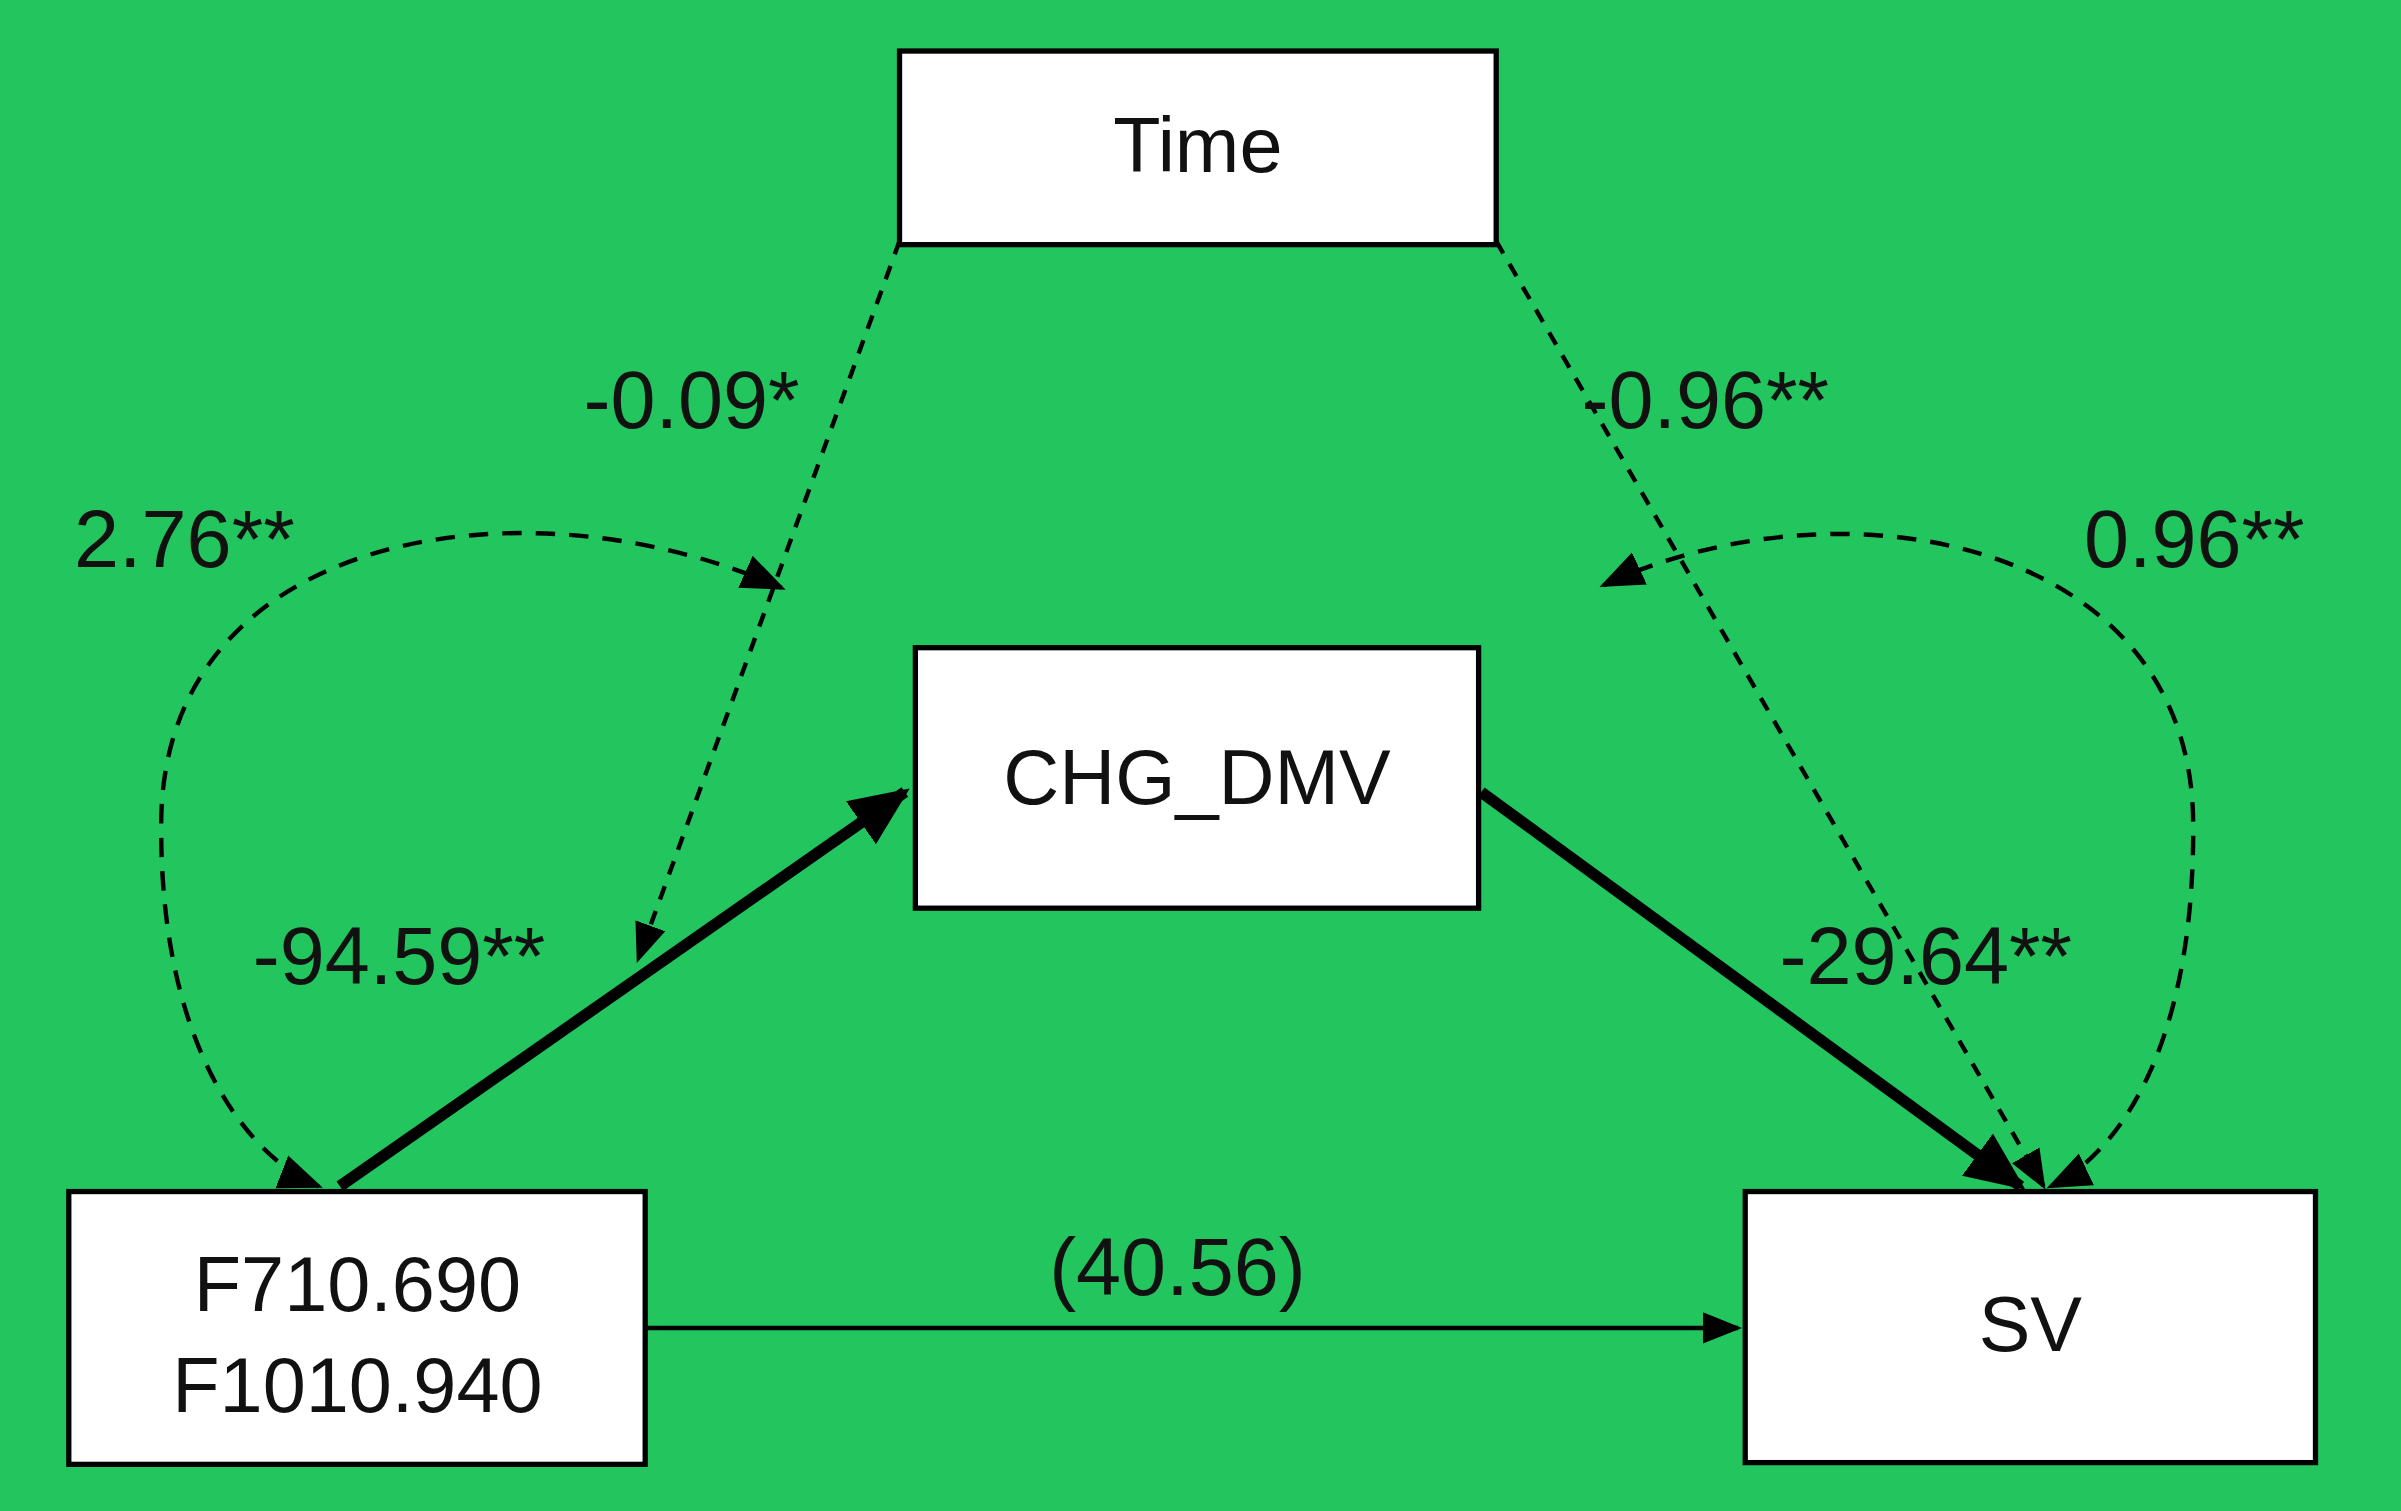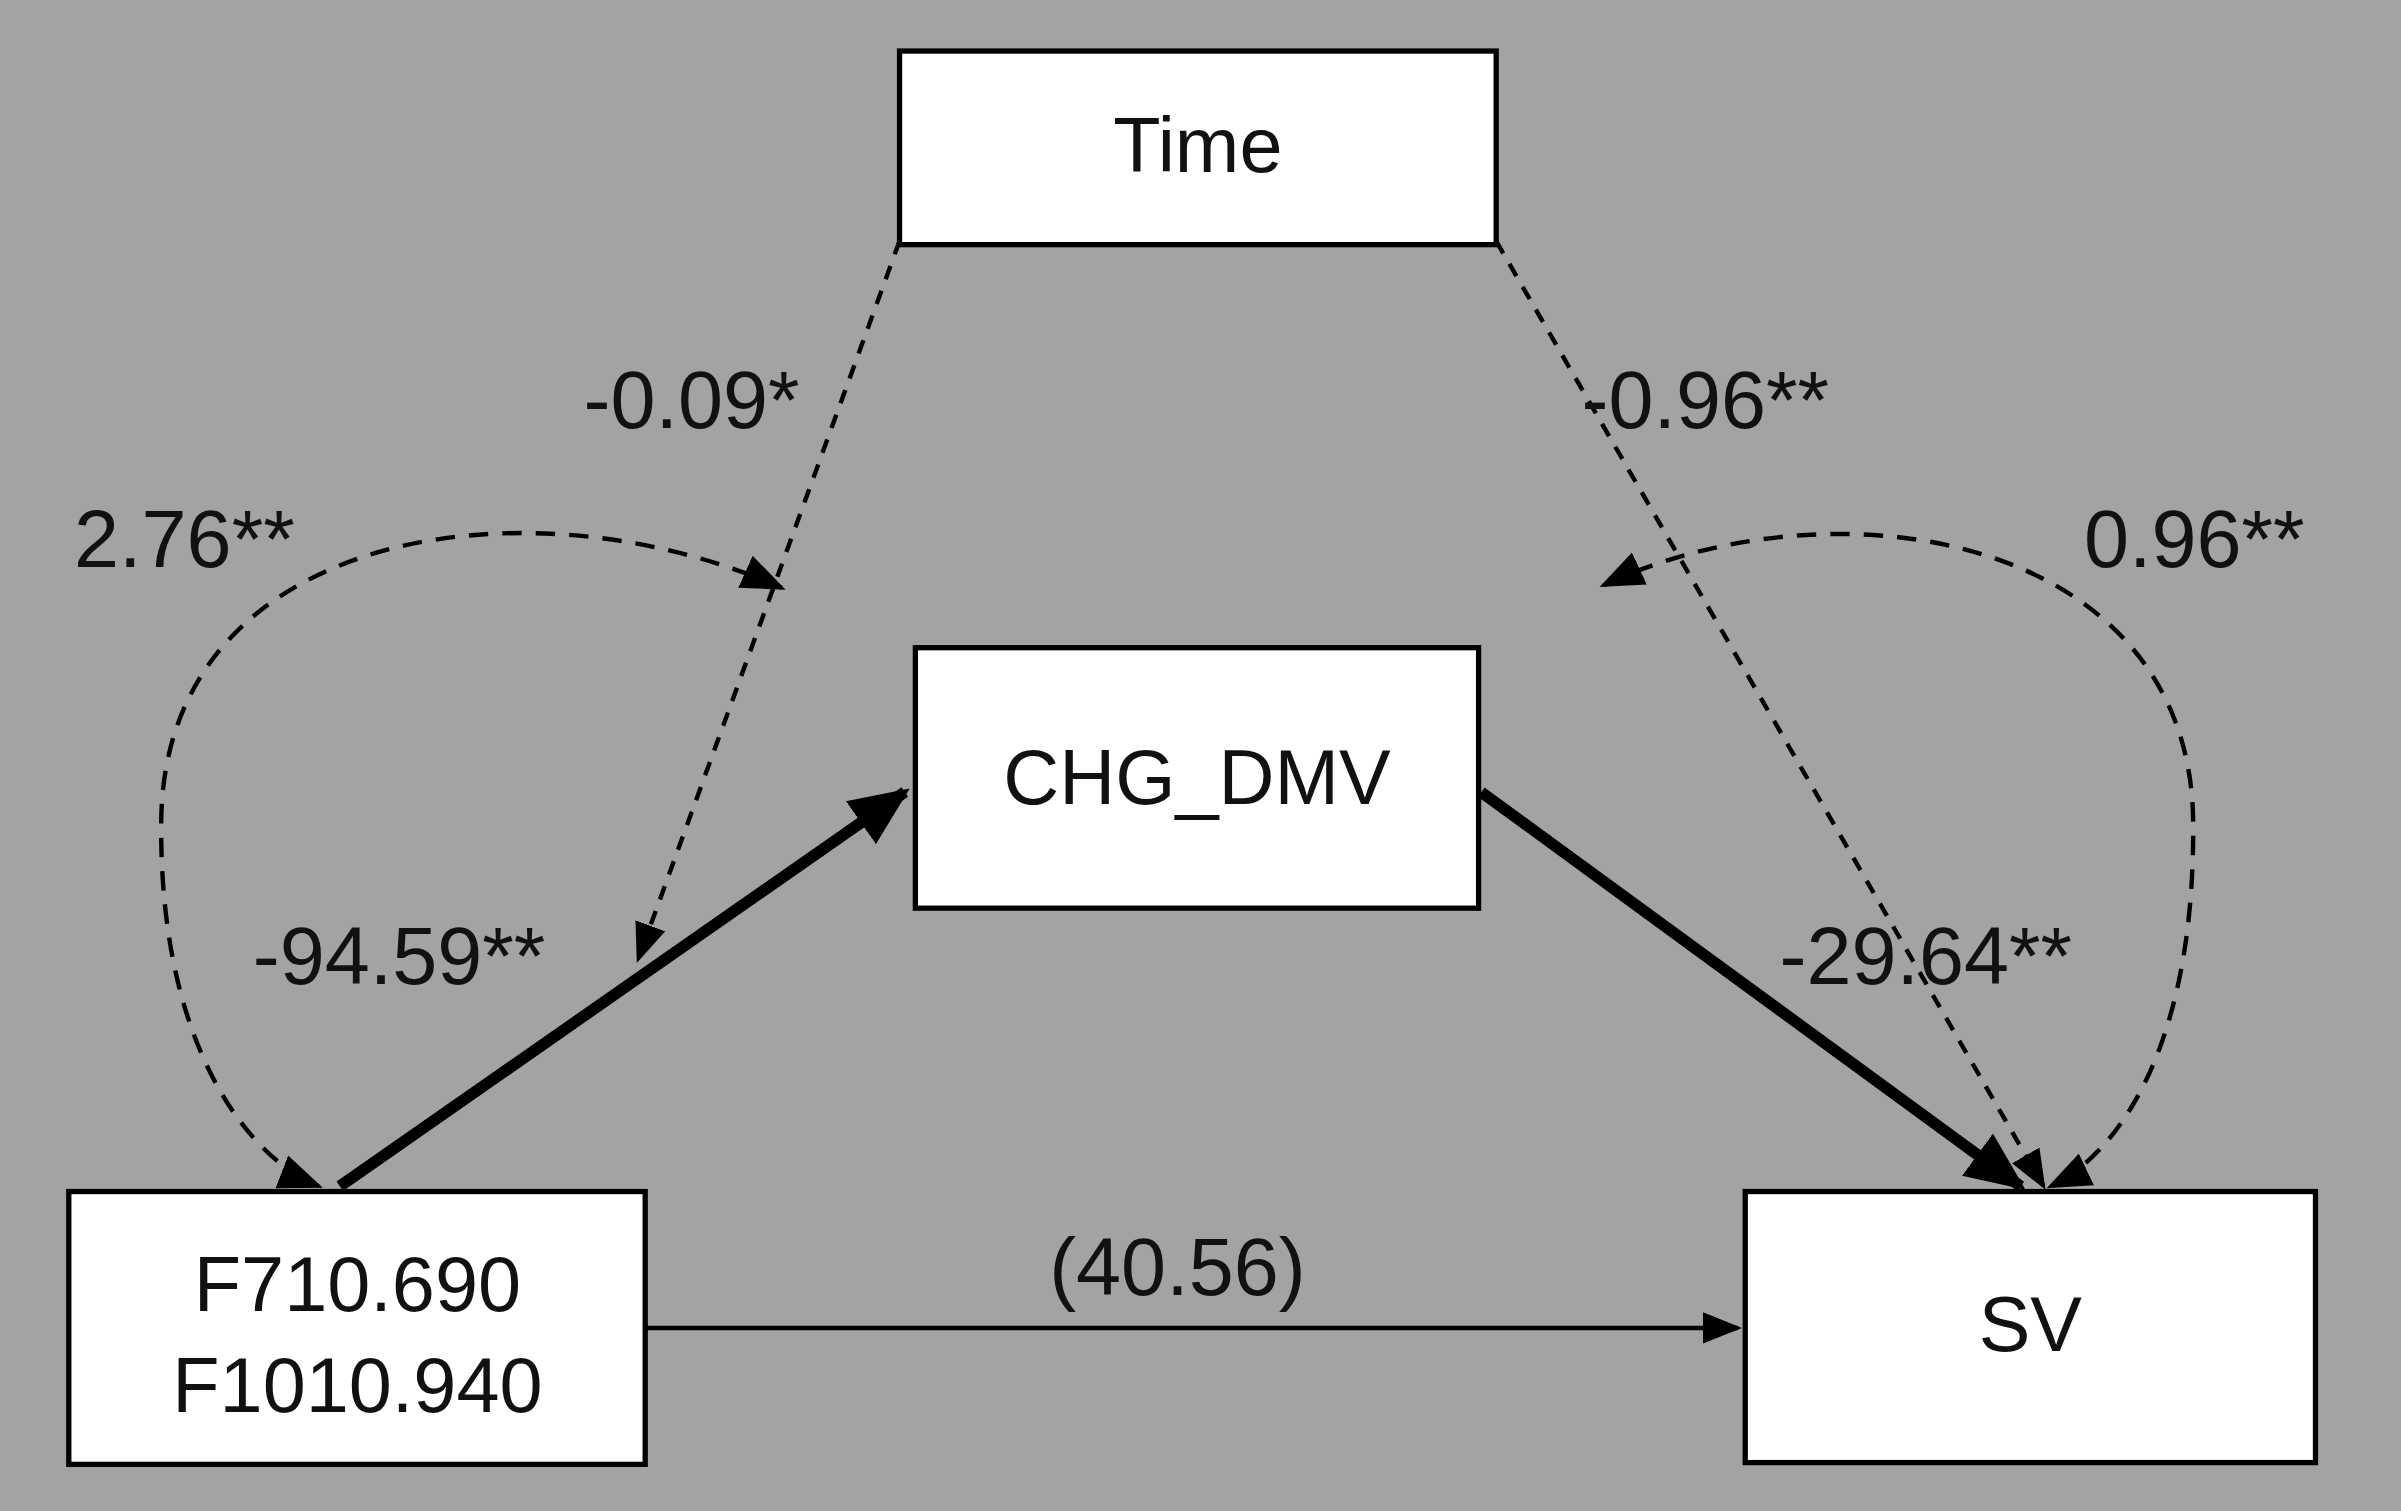--- a/index.html
+++ b/index.html
@@ -10,21 +10,21 @@
   body {
     width: 2401px;
     height: 1511px;
     overflow: hidden;
     font-family: "Liberation Sans", sans-serif;
   }
   #diagram-root {
     position: relative;
     width: 2401px;
     height: 1511px;
-    background: #a3a3a3;
+    background: #22c55e;
   }
   svg.path-diagram {
     display: block;
     width: 2401px;
     height: 1511px;
   }
   .node-box {
     fill: #ffffff;
     stroke: #000000;
     stroke-width: 6;

